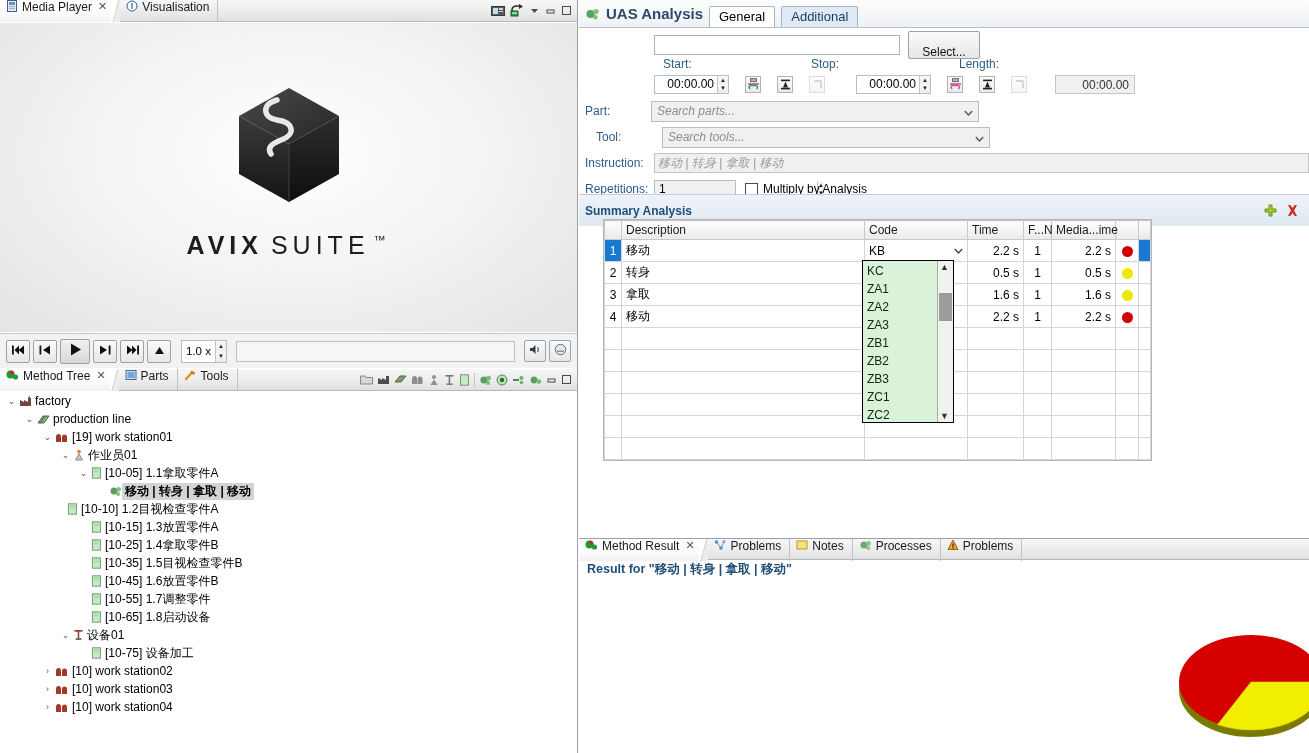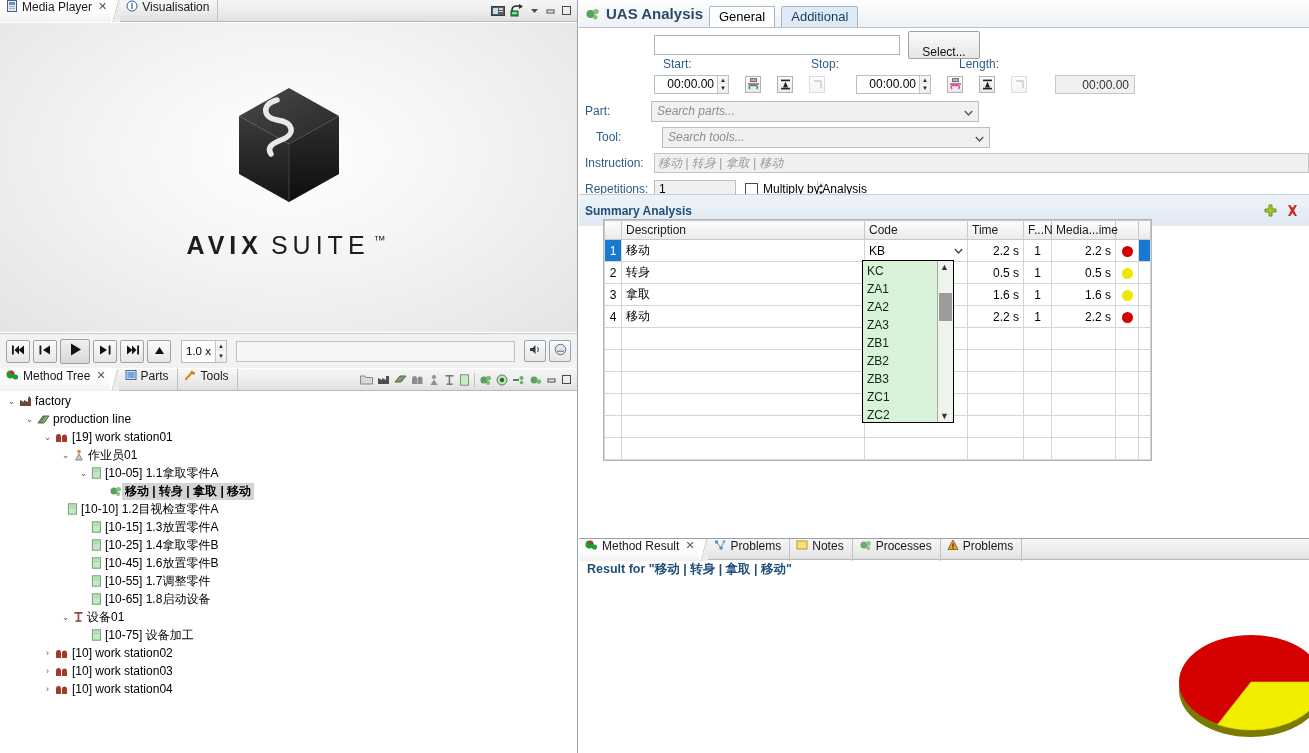--- a/index.html
+++ b/index.html
@@ -447,20 +447,29 @@
               </svg></span>
             <span class="lbl">[10-25] 1.4拿取零件B</span>
           </div>
           <div class="tnode" style="padding-left: 78px;">
             <span class="tw"></span>
             <span class="icn" style="margin-left: 2px;"><svg width="11" height="12" viewBox="0 0 11 12">
                 <rect x="1.4" y="0.8" width="8" height="10.4" fill="#c6e8c6" stroke="#6ea16e"></rect>
                 <rect x="2.8" y="2.4" width="5" height="0.9" fill="#9fd09f"></rect>
                 <rect x="2.8" y="4.2" width="5" height="0.9" fill="#9fd09f"></rect>
               </svg></span>
+            <span class="lbl">[10-35] 1.5目视检查零件B</span>
+          </div>
+          <div class="tnode" style="padding-left: 78px;">
+            <span class="tw"></span>
+            <span class="icn" style="margin-left: 2px;"><svg width="11" height="12" viewBox="0 0 11 12">
+                <rect x="1.4" y="0.8" width="8" height="10.4" fill="#c6e8c6" stroke="#6ea16e"></rect>
+                <rect x="2.8" y="2.4" width="5" height="0.9" fill="#9fd09f"></rect>
+                <rect x="2.8" y="4.2" width="5" height="0.9" fill="#9fd09f"></rect>
+              </svg></span>
             <span class="lbl">[10-45] 1.6放置零件B</span>
           </div>
           <div class="tnode" style="padding-left: 78px;">
             <span class="tw"></span>
             <span class="icn" style="margin-left: 2px;"><svg width="11" height="12" viewBox="0 0 11 12">
                 <rect x="1.4" y="0.8" width="8" height="10.4" fill="#c6e8c6" stroke="#6ea16e"></rect>
                 <rect x="2.8" y="2.4" width="5" height="0.9" fill="#9fd09f"></rect>
                 <rect x="2.8" y="4.2" width="5" height="0.9" fill="#9fd09f"></rect>
               </svg></span>
             <span class="lbl">[10-55] 1.7调整零件</span>

